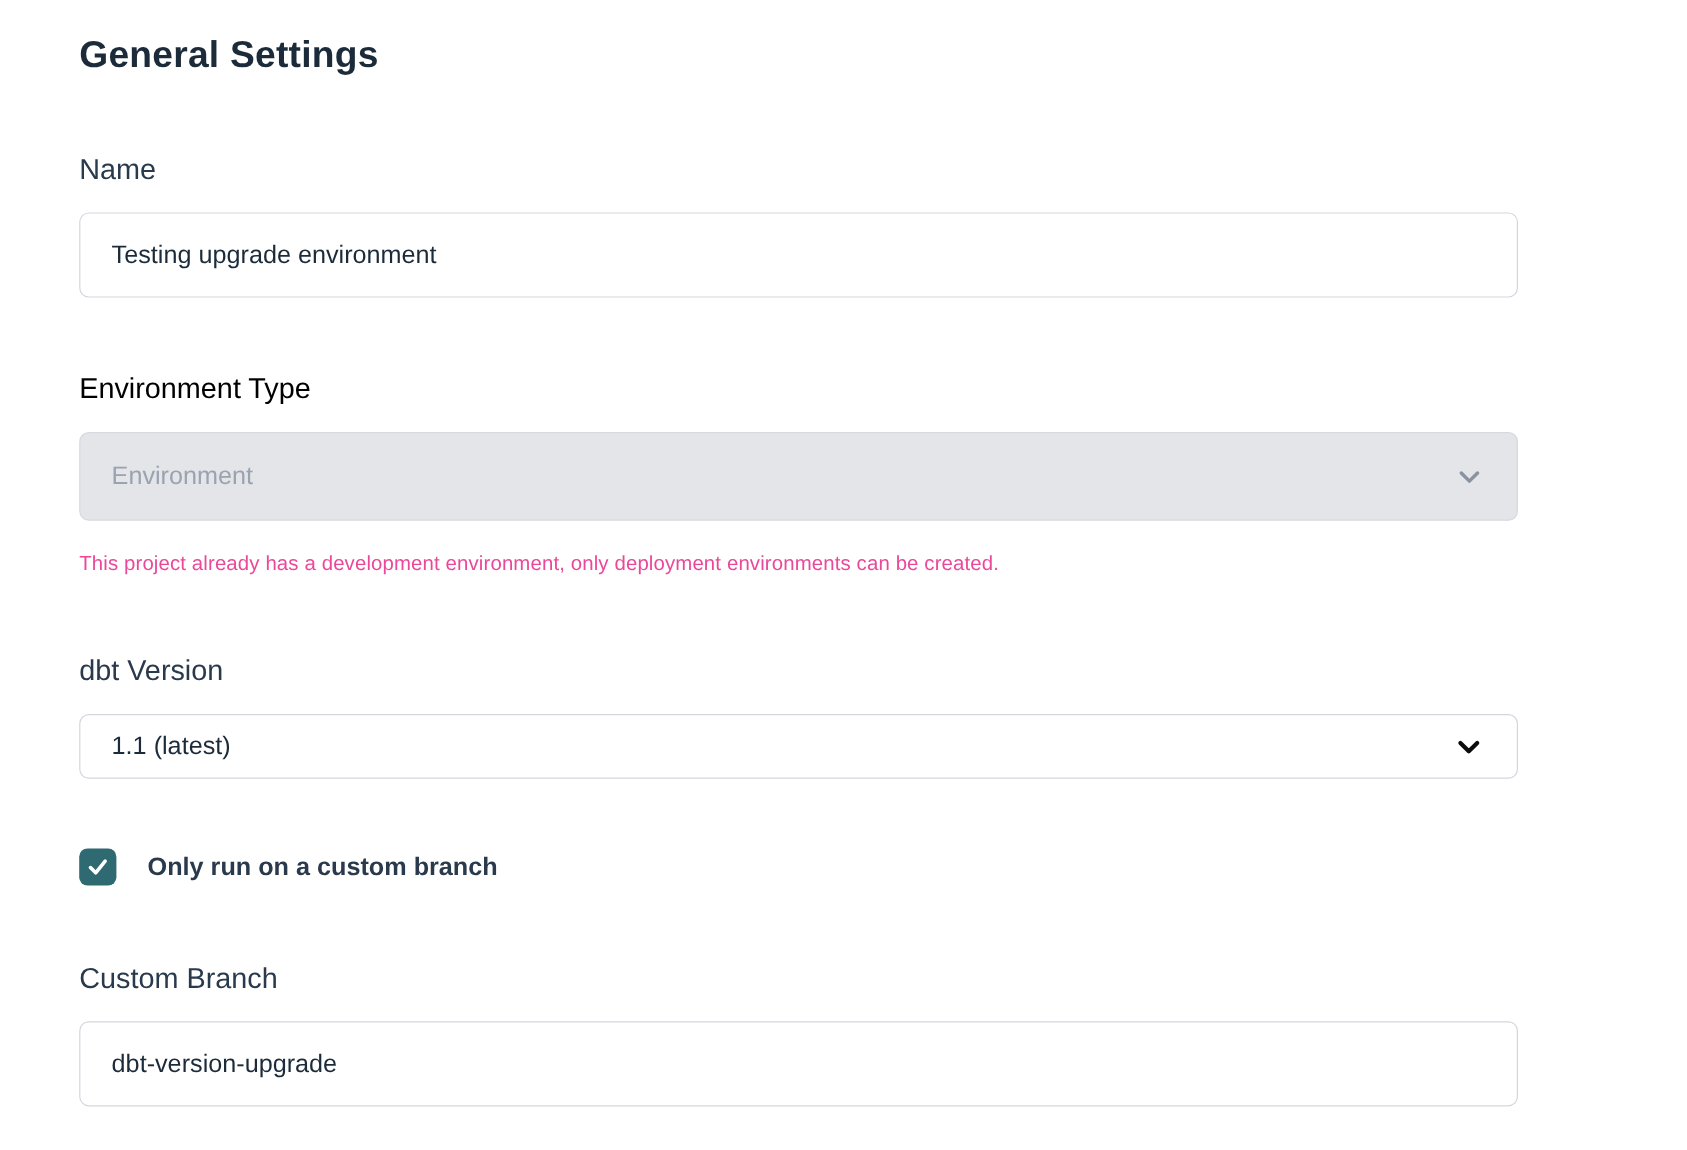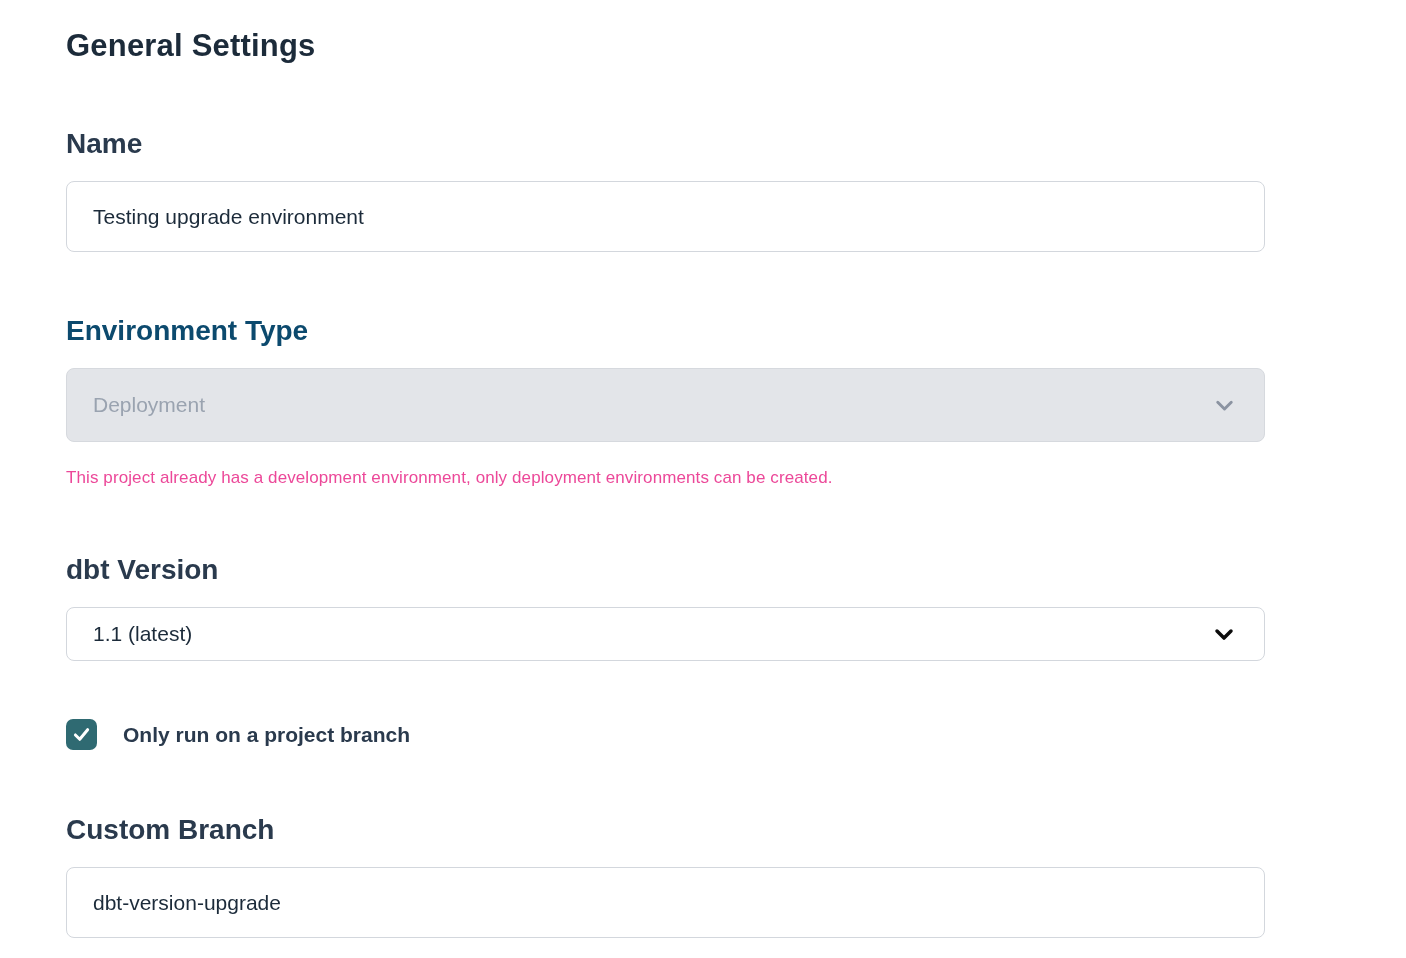--- a/index.html
+++ b/index.html
@@ -20,26 +20,26 @@
     font-size: 31px;
     font-weight: 700;
     color: #1c2b3a;
     letter-spacing: 0.2px;
   }
 
   .field { margin-top: 0; }
 
   .field-label {
     display: block;
-    font-size: 28px;
-    font-weight: 700;
+    font-size: 24px;
+    font-weight: 400;
     color: #2a3a4d;
     margin-bottom: 21px;
   }
-  .field-label.muted { color: #0c4a6e; }
+  .field-label.muted { color: #000000; }
 
   .text-input {
     display: block;
     width: 100%;
     height: 71px;
     border: 1px solid #d3d7dd;
     border-radius: 8px;
     background: #ffffff;
     font-family: "Liberation Sans", sans-serif;
     font-size: 21px;
@@ -126,21 +126,21 @@
     <div class="field">
       <label class="field-label">Name</label>
       <input class="text-input" type="text" value="Testing upgrade environment" style="">
     </div>
 
     <div class="gap-section"></div>
 
     <div class="field">
       <label class="field-label muted">Environment Type</label>
       <div class="select-box disabled">
-        <span>Deployment</span>
+        <span>Environment</span>
         <span class="select-chevron">
           <svg width="27" height="27" viewBox="0 0 24 24" fill="none">
             <path d="M6 9.5l6 6 6-6" stroke="#8b93a1" stroke-width="2.6" stroke-linecap="round" stroke-linejoin="round"></path>
           </svg>
         </span>
       </div>
       <div class="helper-text">This project already has a development environment, only deployment environments can be created.</div>
     </div>
 
     <div class="gap-section-lg"></div>
@@ -160,21 +160,21 @@
     <div class="gap-to-checkbox"></div>
 
     <div class="checkbox-row">
       <div class="checkbox" role="checkbox" aria-checked="true">
         <span style="display:flex;">
           <svg width="21" height="21" viewBox="0 0 24 24" fill="none">
             <path d="M5 12.5l5 5 9-11" stroke="#ffffff" stroke-width="3.4" stroke-linecap="round" stroke-linejoin="round"></path>
           </svg>
         </span>
       </div>
-      <span class="checkbox-label">Only run on a project branch</span>
+      <span class="checkbox-label">Only run on a custom branch</span>
     </div>
 
     <div class="gap-after-checkbox"></div>
 
     <div class="field">
       <label class="field-label">Custom Branch</label>
       <input class="text-input" type="text" style="height: 71px;" value="dbt-version-upgrade">
     </div>
 
   </div>

